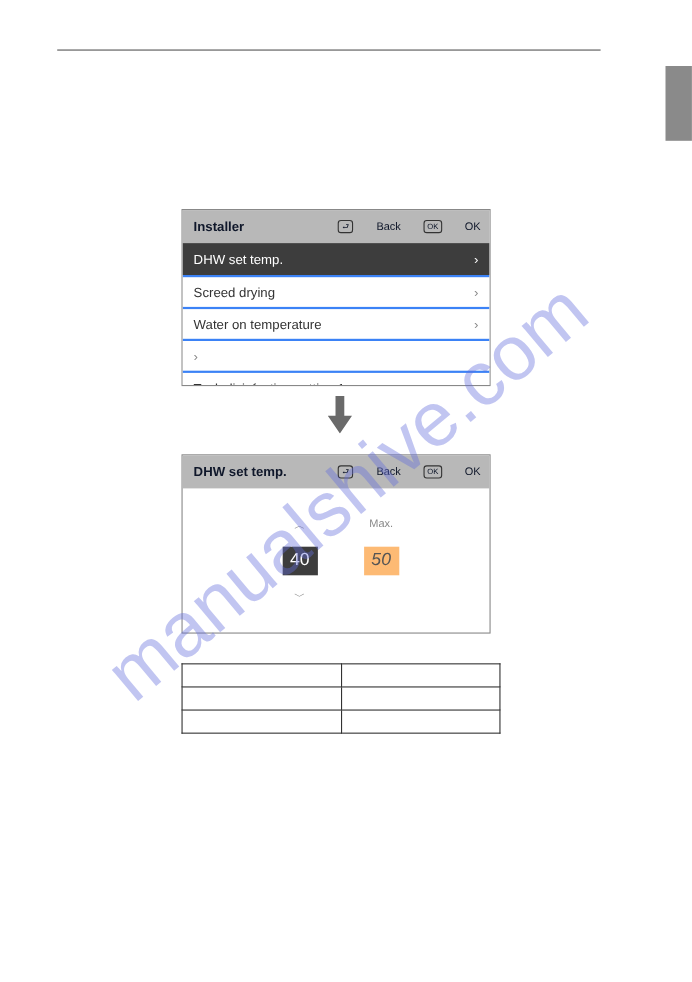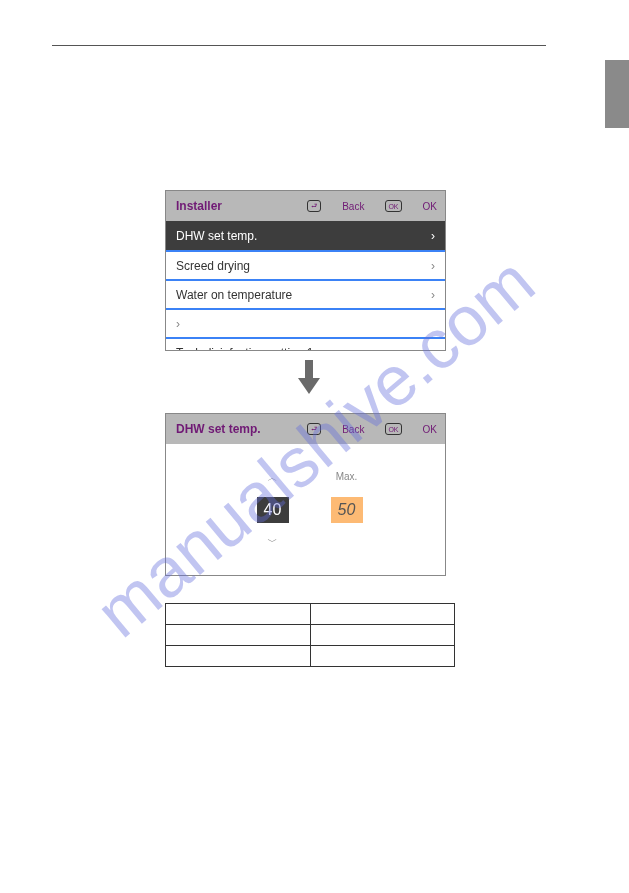--- a/index.html
+++ b/index.html
@@ -56,21 +56,21 @@
     }
     .screen-header {
       height: 30px;
       background: #b8b8b8;
       display: flex;
       align-items: center;
       justify-content: space-between;
       padding: 0 8px 0 10px;
       font-size: 12px;
       font-weight: bold;
-      color: #701a75;
+      color: #0f172a;
     }
     .header-actions {
       display: flex;
       align-items: center;
       gap: 21px;
       font-size: 10px;
       font-weight: normal;
     }
     .action-icon {
       display: inline-flex;

